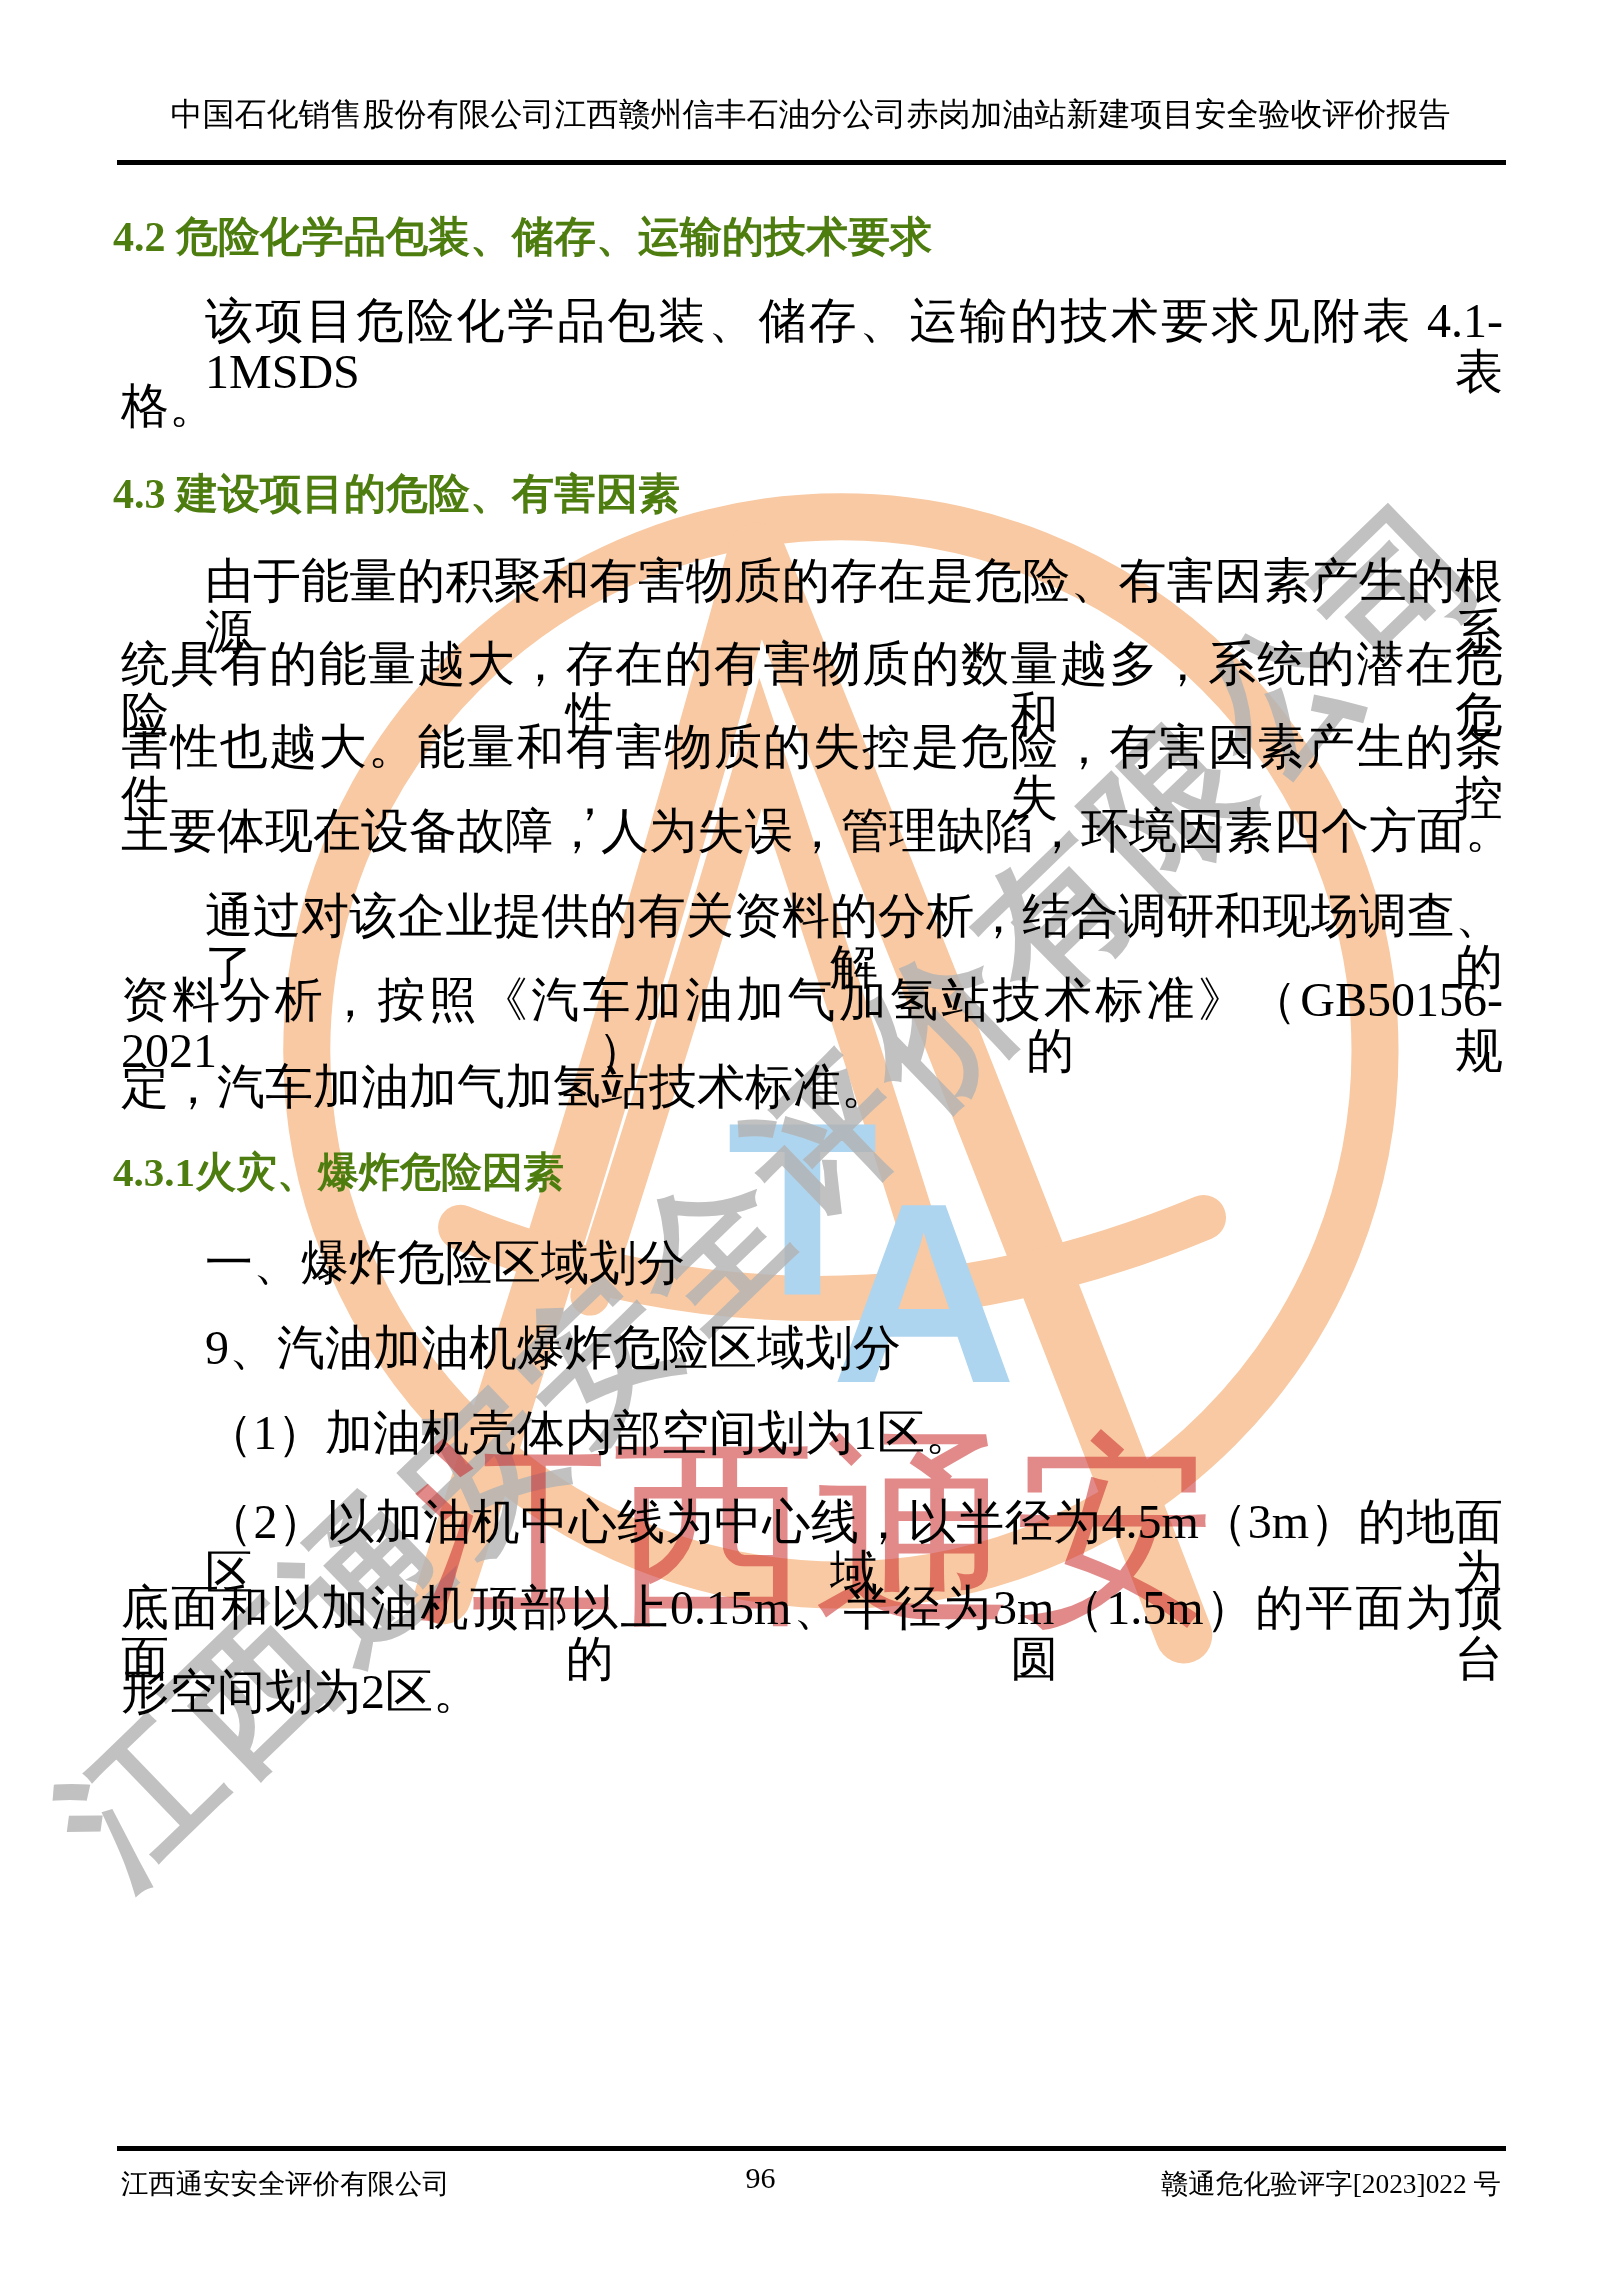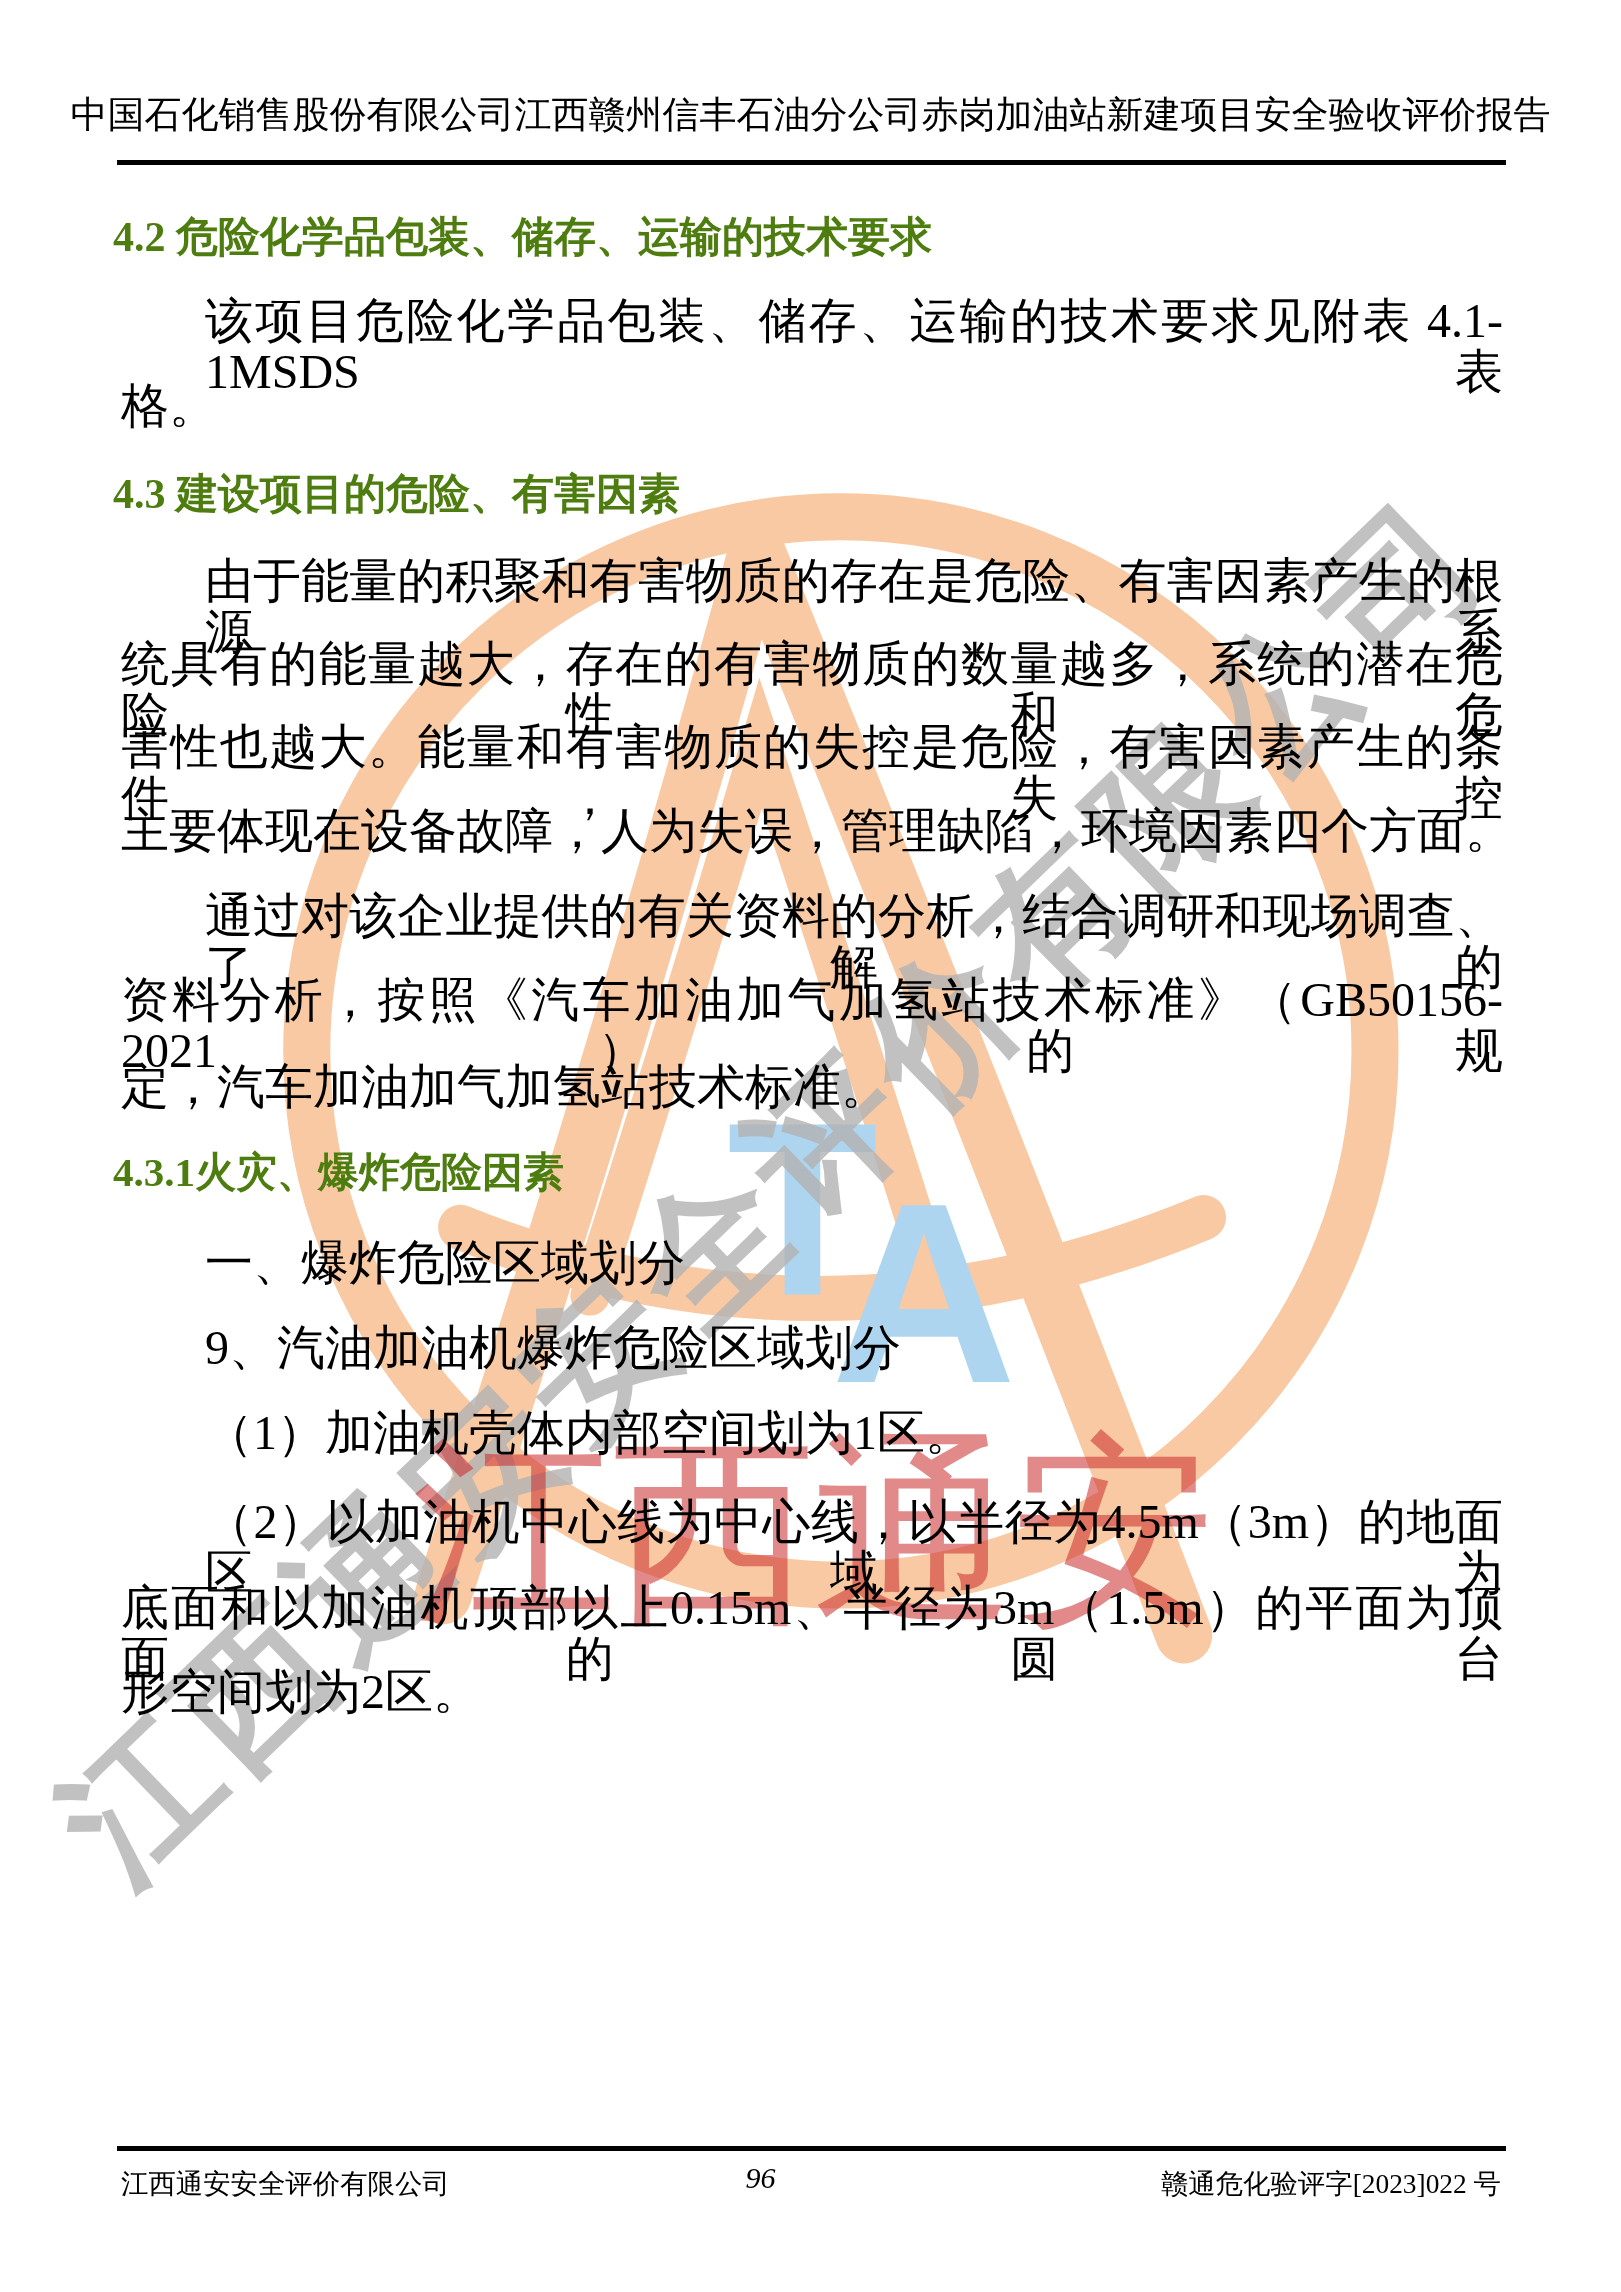--- a/index.html
+++ b/index.html
@@ -45,21 +45,21 @@
     font-size:204px;
     letter-spacing:-3.9px;
     line-height:1.08;
     color:rgba(203,42,42,0.55);
     white-space:nowrap;
   }
   #header-title {
     position:absolute; z-index:10;
     left:0; top:97px; width:1621px;
     text-align:center;
-    font-size:37px; line-height:35px;
+    font-size:32px; line-height:35px;
     color:#000;
     white-space:nowrap;
   }
   .rule { position:absolute; z-index:10; left:117px; width:1389px; background:#000; }
   #header-rule { top:160px; height:4.9px; }
   #footer-rule { top:2146px; height:4.9px; }
   .heading {
     position:absolute; z-index:10; left:113px;
     font-family:Liberation Serif, serif;
     font-weight:bold;
@@ -79,21 +79,21 @@
     white-space:normal;
     text-align:justify;
     text-align-last:justify;
   }
   .footer-text {
     position:absolute; z-index:10; top:2168px;
     font-size:27.4px; line-height:33px; color:#000;
     white-space:nowrap;
   }
   #footer-company { left:121px; }
-  #footer-page { left:0; width:1521px; text-align:center; top:2161px; font-size:30px;font-style:italic; }
+  #footer-page { left:0; width:1521px; text-align:center; top:2161px; font-size:30px; }
   #footer-doc { right:120px; }
 </style>
 </head>
 <body>
 
 <div id="page">
 
   <svg id="wm-logo" class="wm" viewBox="0 0 1654 2339" xmlns="http://www.w3.org/2000/svg">
     <circle cx="858" cy="1072" r="545" fill="none" stroke="#f8c9a2" stroke-width="48"></circle>
     <path d="M 452 1628 Q 642 1040 772 562 Q 985 1085 1208 1668" fill="none" stroke="#f8c9a2" stroke-width="58" stroke-linecap="round" stroke-linejoin="round"></path>

